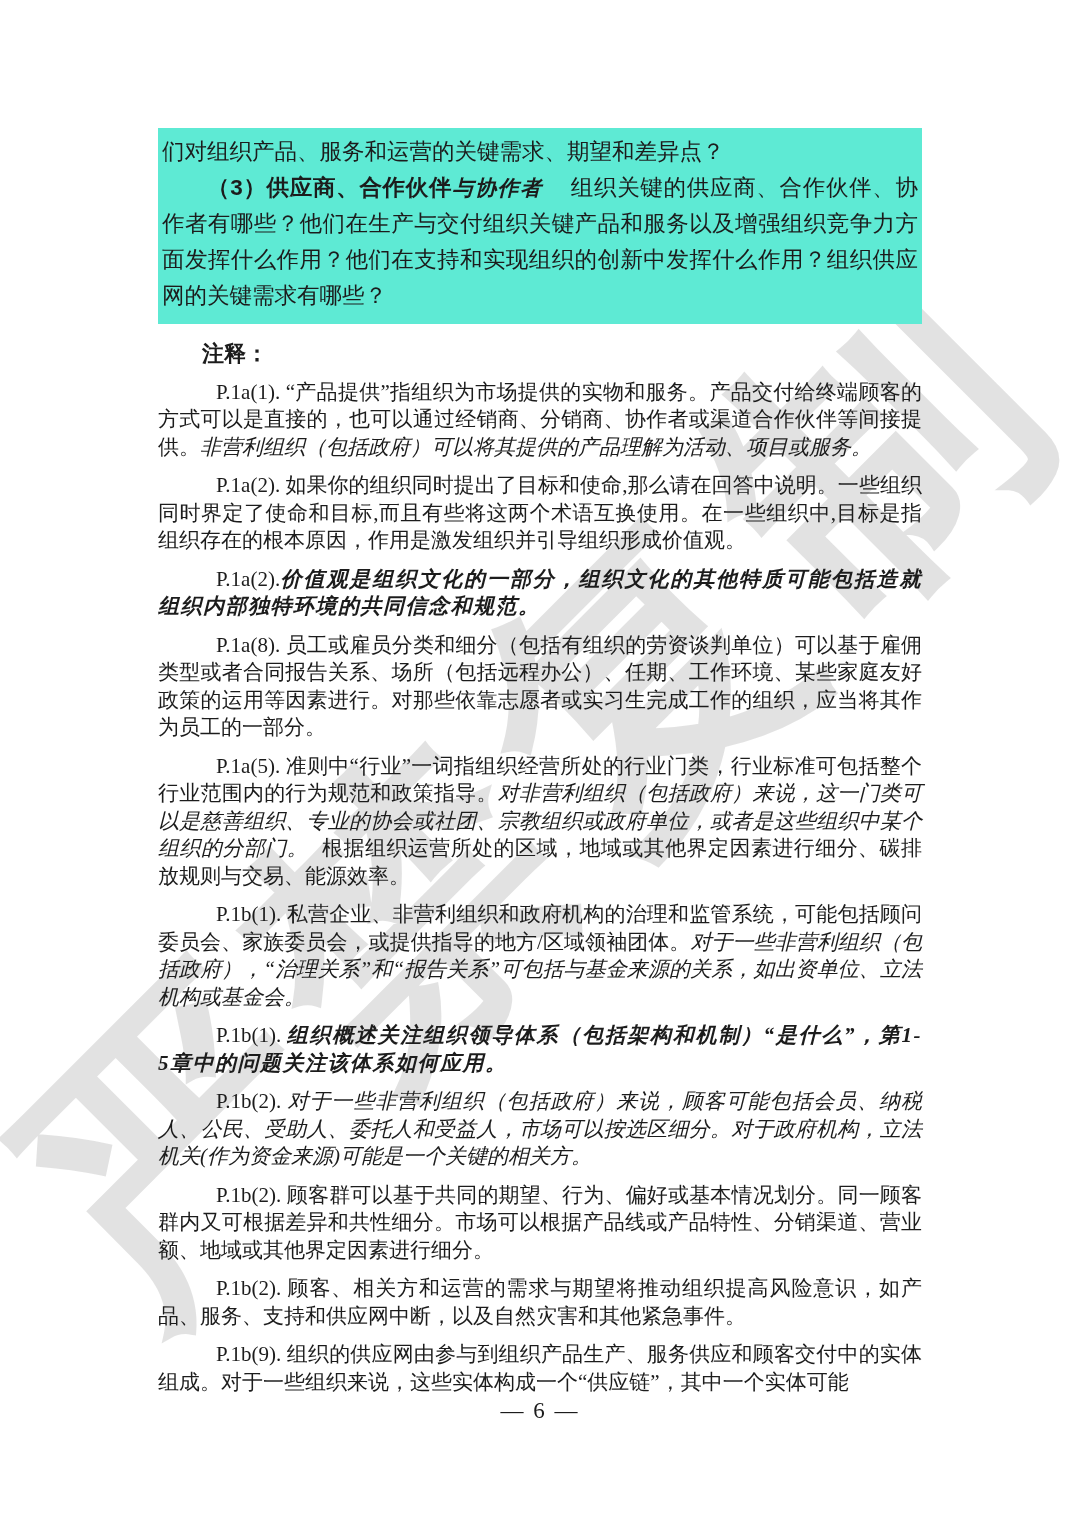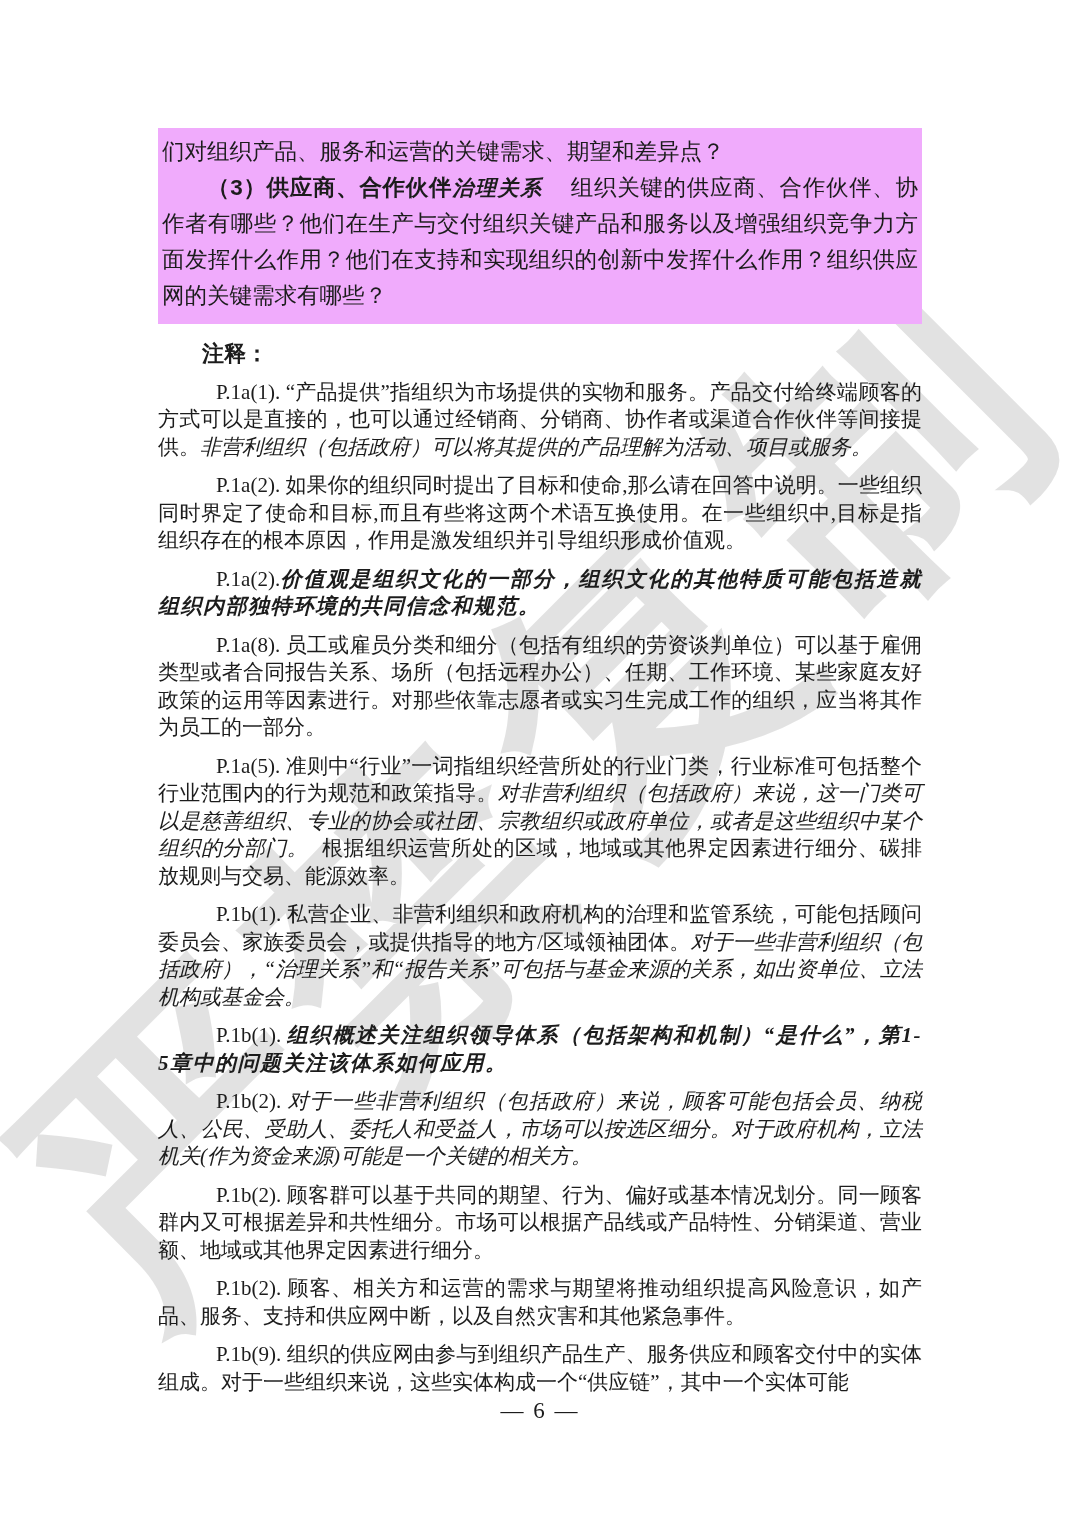--- a/index.html
+++ b/index.html
@@ -32,21 +32,21 @@
     pointer-events: none;
   }
   .content {
     position: absolute;
     left: 158px; top: 128px;
     width: 764px;
     z-index: 1;
   }
   
   .question-box {
-    background: #f0abfc;
+    background: #5eead4;
     padding: 6px 4px 10px 4px;
     font-family: "Liberation Sans", "DejaVu Sans", sans-serif;
     font-size: 22.5px;
     line-height: 36px;
     text-align: justify;
   }
   .question-box p { margin: 0; }
   .q-item { text-indent: 2em; }
   .q-label { font-weight: bold; }
   .q-insert {
@@ -91,21 +91,21 @@
 <body>
 
 <div class="page">
 
   <div class="watermark">严禁复制</div>
 
   <div class="content">
 
     <div class="question-box">
       <p>们对组织产品、服务和运营的关键需求、期望和差异点？</p>
-      <p class="q-item"><span class="q-label">（3）供应商、合作伙伴</span><span class="q-insert">治理关系</span><span class="q-gap"></span><span>组织关键的供应商、合作伙伴、协作者有哪些？他们在生产与交付组织关键产品和服务以及增强组织竞争力方面发挥什么作用？他们在支持和实现组织的创新中发挥什么作用？组织供应网的关键需求有哪些？</span></p>
+      <p class="q-item"><span class="q-label">（3）供应商、合作伙伴</span><span class="q-insert">与协作者</span><span class="q-gap"></span><span>组织关键的供应商、合作伙伴、协作者有哪些？他们在生产与交付组织关键产品和服务以及增强组织竞争力方面发挥什么作用？他们在支持和实现组织的创新中发挥什么作用？组织供应网的关键需求有哪些？</span></p>
     </div>
 
     <div class="notes">
       <p class="notes-heading">注释：</p>
       <div id="notes-container">
           <p class="note-para"><span class="seg-regular">P.1a(1). “产品提供”指组织为市场提供的实物和服务。产品交付给终端顾客的方式可以是直接的，也可以通过经销商、分销商、协作者或渠道合作伙伴等间接提供。</span><span class="seg-italic">非营利组织（包括政府）可以将其提供的产品理解为活动、项目或服务。</span></p>
           <p class="note-para"><span class="seg-regular">P.1a(2). 如果你的组织同时提出了目标和使命,那么请在回答中说明。一些组织同时界定了使命和目标,而且有些将这两个术语互换使用。在一些组织中,目标是指组织存在的根本原因，作用是激发组织并引导组织形成价值观。</span></p>
           <p class="note-para"><span class="seg-regular">P.1a(2).</span><span class="seg-script">价值观是组织文化的一部分，组织文化的其他特质可能包括造就组织内部独特环境的共同信念和规范。</span></p>
           <p class="note-para"><span class="seg-regular">P.1a(8). 员工或雇员分类和细分（包括有组织的劳资谈判单位）可以基于雇佣类型或者合同报告关系、场所（包括远程办公）、任期、工作环境、某些家庭友好政策的运用等因素进行。对那些依靠志愿者或实习生完成工作的组织，应当将其作为员工的一部分。</span></p>
           <p class="note-para"><span class="seg-regular">P.1a(5). 准则中“行业”一词指组织经营所处的行业门类，行业标准可包括整个行业范围内的行为规范和政策指导。</span><span class="seg-italic">对非营利组织（包括政府）来说，这一门类可以是慈善组织、专业的协会或社团、宗教组织或政府单位，或者是这些组织中某个组织的分部门。</span><span class="seg-regular">根据组织运营所处的区域，地域或其他界定因素进行细分、碳排放规则与交易、能源效率。</span></p>

